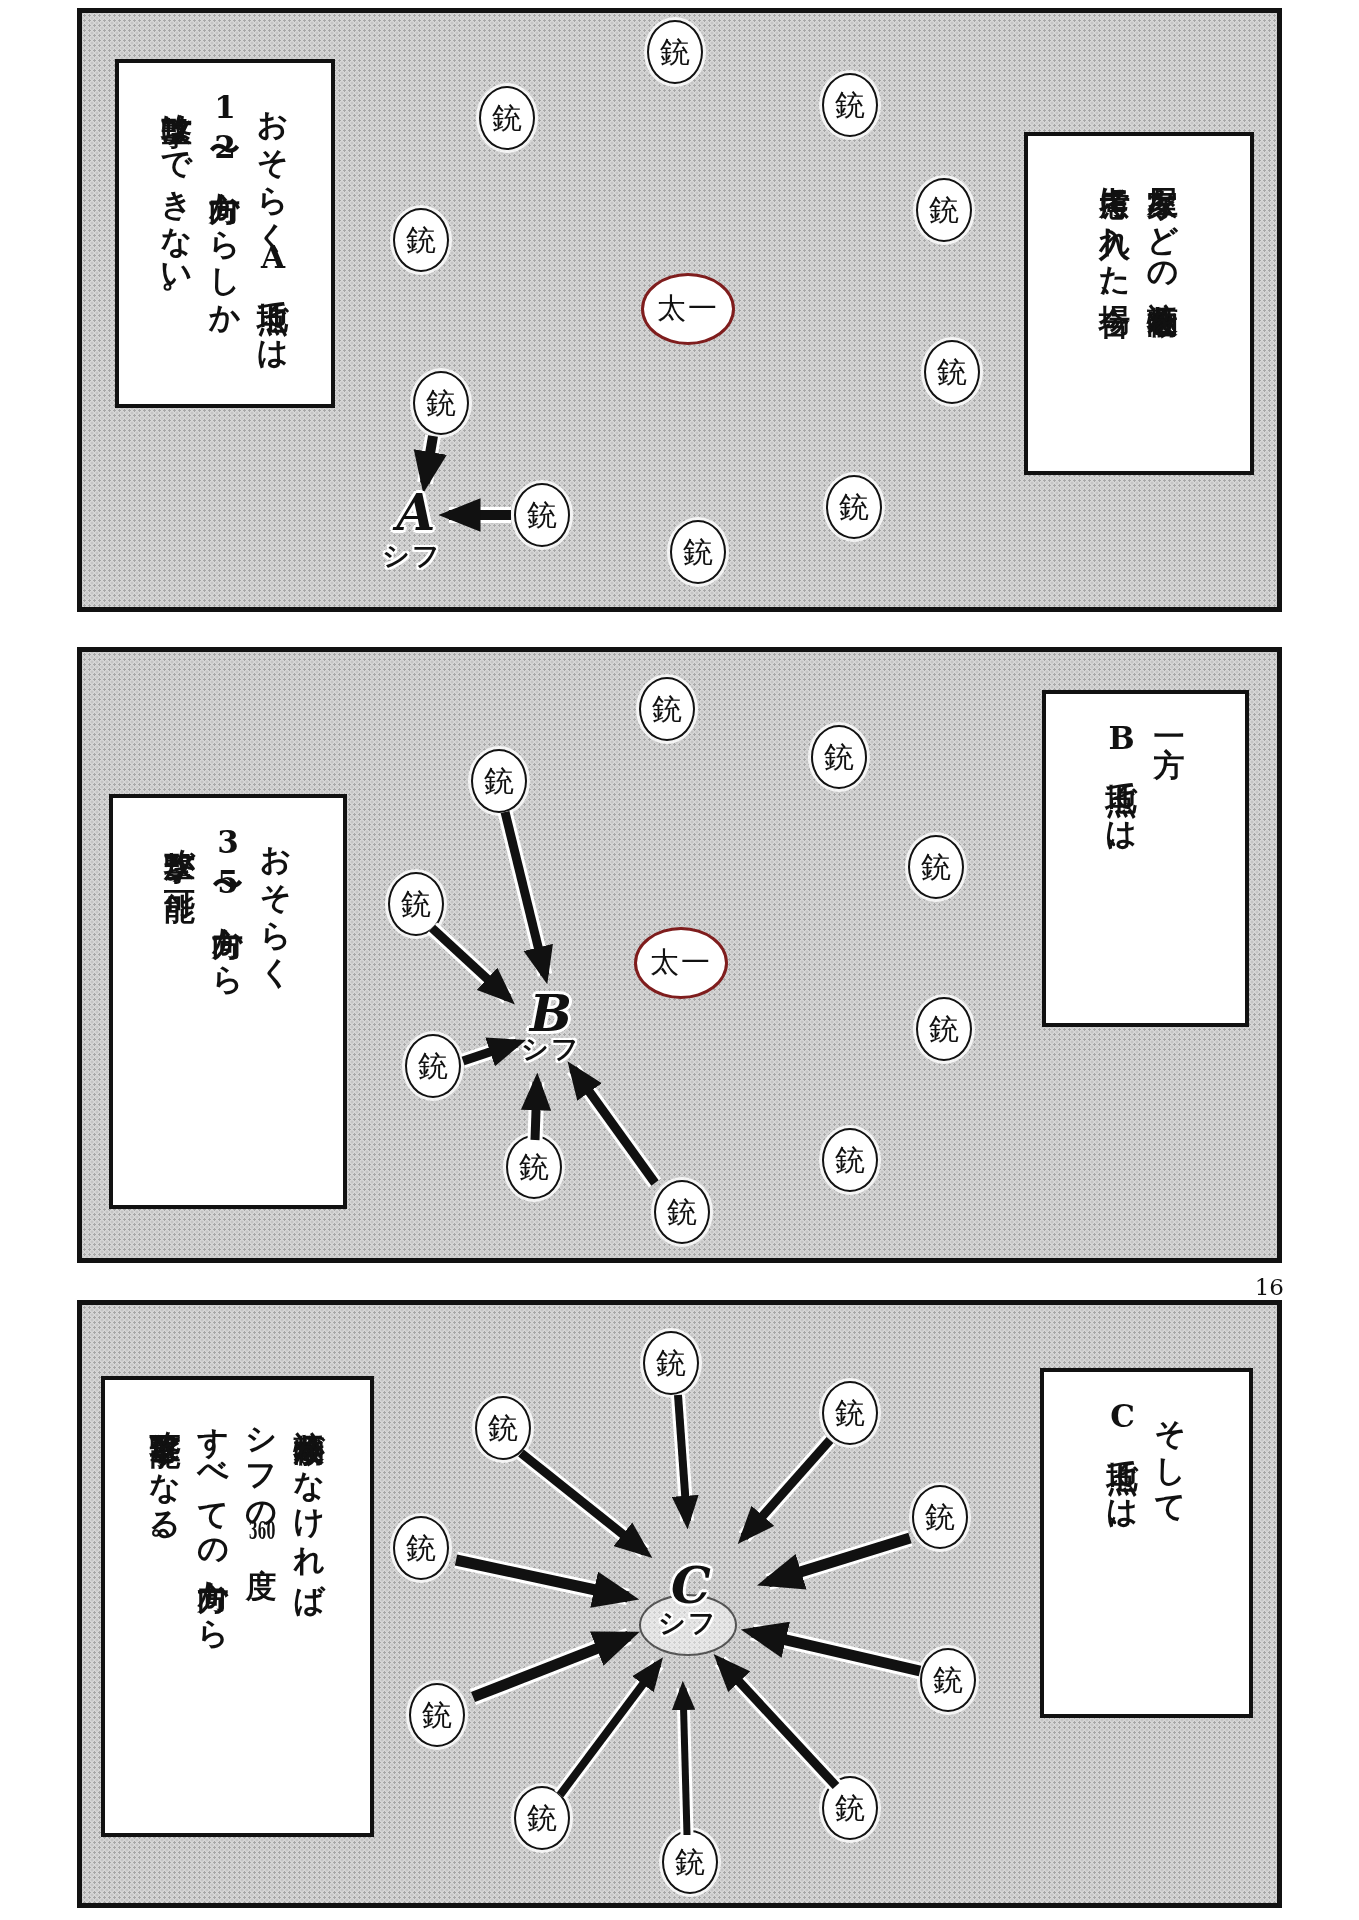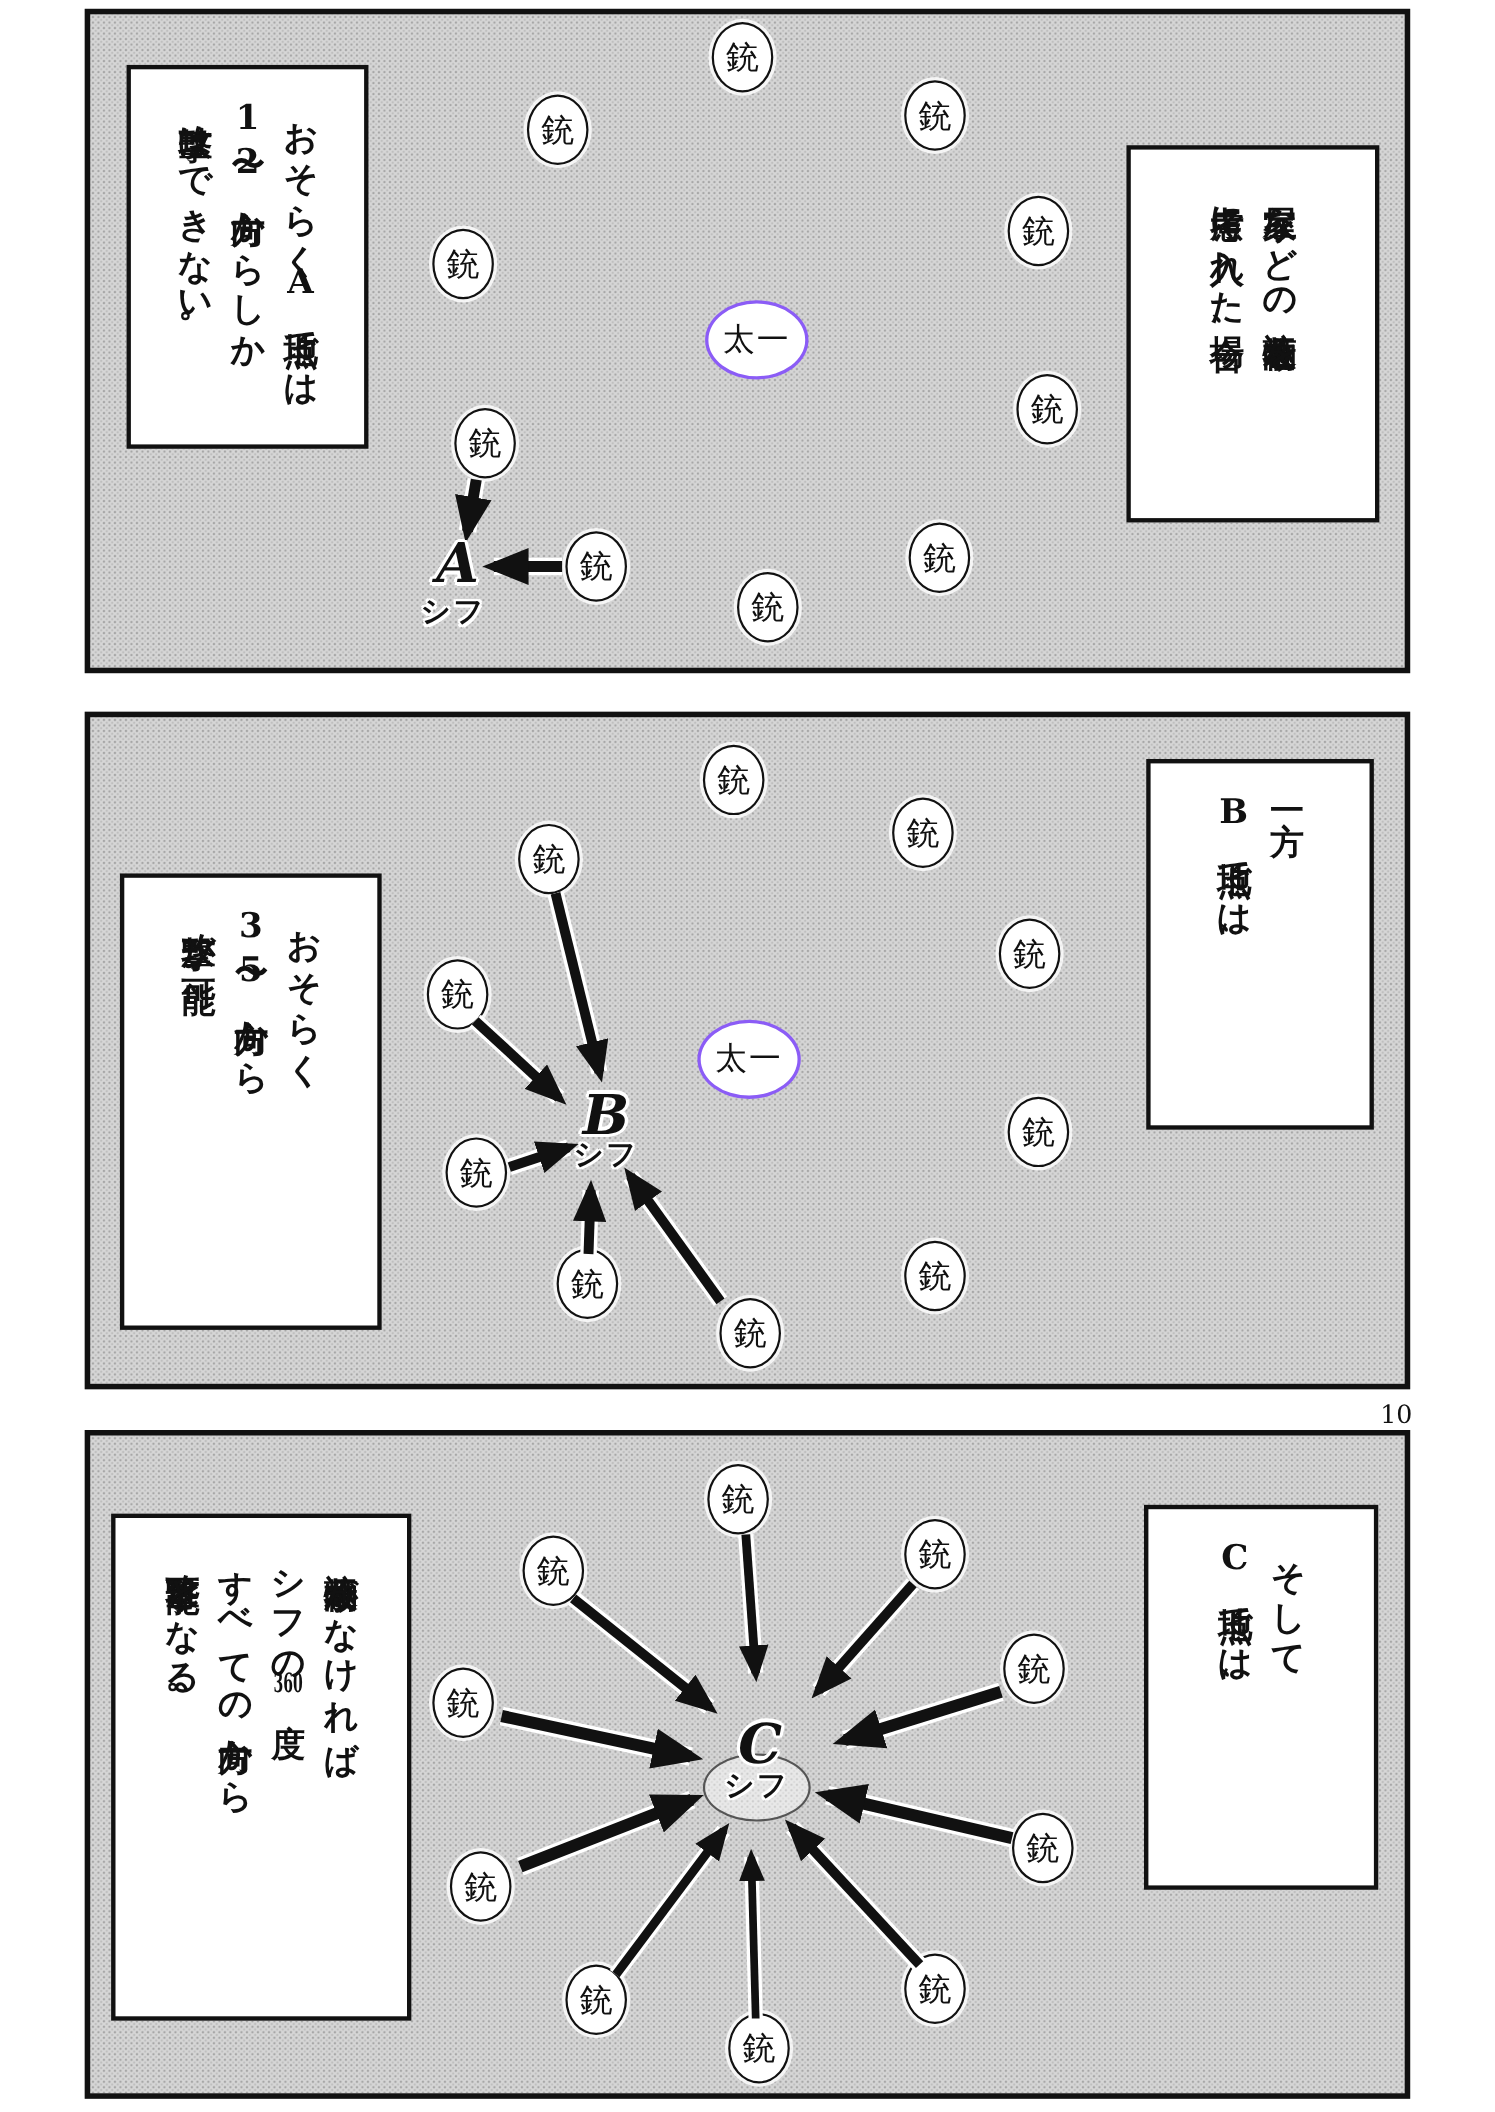--- a/index.html
+++ b/index.html
@@ -16,21 +16,21 @@
   .caption-text{writing-mode:vertical-rl;text-orientation:upright;
                 font-weight:bold;font-size:31px;line-height:1.55;letter-spacing:2px;
                 color:#111;}
   .tcy{text-combine-upright:all;font-size:0.78em;letter-spacing:0;}
   .gun{position:absolute;width:52px;height:60px;transform:translate(-50%,-50%);
        background:#fff;border:2.5px solid #111;border-radius:50%;
        display:flex;align-items:center;justify-content:center;
        font-size:30px;color:#111;z-index:3;
        box-shadow:0 0 0 3px rgba(255,255,255,.8);}
   .taichi{position:absolute;width:88px;height:66px;transform:translate(-50%,-50%);
-          background:#fff;border:3px solid #8b5cf6;border-radius:50%;
+          background:#fff;border:3px solid #7f1d1d;border-radius:50%;
           display:flex;align-items:center;justify-content:center;
           font-size:29px;letter-spacing:2px;color:#111;z-index:3;}
   .point-letter{position:absolute;transform:translate(-50%,-50%);
         font-style:italic;font-weight:bold;font-size:50px;color:#111;z-index:6;
         text-shadow:-3px 0 #fff,3px 0 #fff,0 -3px #fff,0 3px #fff,
                     -2px -2px #fff,2px 2px #fff,2px -2px #fff,-2px 2px #fff;}
   .shifu{position:absolute;transform:translate(-50%,-50%);
         font-weight:bold;font-size:27px;letter-spacing:2px;color:#111;z-index:6;
         font-family:"DejaVu Sans","Liberation Sans",sans-serif;
         text-shadow:-2px 0 #fff,2px 0 #fff,0 -2px #fff,0 2px #fff,
@@ -80,21 +80,21 @@
       <line x1="473" y1="1697" x2="629" y2="1636" stroke="#111111" stroke-width="11" marker-end="url(#ah)"></line>
       <line x1="920" y1="1671" x2="752" y2="1632" stroke="#ffffff" stroke-width="17"></line>
       <line x1="920" y1="1671" x2="752" y2="1632" stroke="#111111" stroke-width="11" marker-end="url(#ah)"></line>
       <line x1="560" y1="1795" x2="658" y2="1664" stroke="#ffffff" stroke-width="14"></line>
       <line x1="560" y1="1795" x2="658" y2="1664" stroke="#111111" stroke-width="8" marker-end="url(#ah)"></line>
       <line x1="687" y1="1835" x2="683" y2="1688" stroke="#ffffff" stroke-width="13"></line>
       <line x1="687" y1="1835" x2="683" y2="1688" stroke="#111111" stroke-width="7" marker-end="url(#ah)"></line>
       <line x1="836" y1="1786" x2="720" y2="1661" stroke="#ffffff" stroke-width="15"></line>
       <line x1="836" y1="1786" x2="720" y2="1661" stroke="#111111" stroke-width="9" marker-end="url(#ah)"></line>
     </svg>
-  <div id="page-number">10</div>
+  <div id="page-number">16</div>
 <div class="panel" style="left: 77px; top: 8px; width: 1205px; height: 604px;"></div>
     <div class="caption" style="left: 115px; top: 59px; width: 220px; height: 349px;">
       <div class="caption-text">おそらくA地点では<br>1〜2方向からしか<br>攻撃はできない。</div>
     </div>
     <div class="caption" style="left: 1024px; top: 132px; width: 230px; height: 343px;">
       <div class="caption-text">家屋などの遮蔽物を<br>考慮に入れた場合、</div>
     </div>
     <div class="gun" style="left: 675px; top: 52px;">銃</div>
     <div class="gun" style="left: 507px; top: 118px;">銃</div>
     <div class="gun" style="left: 850px; top: 105px;">銃</div>

